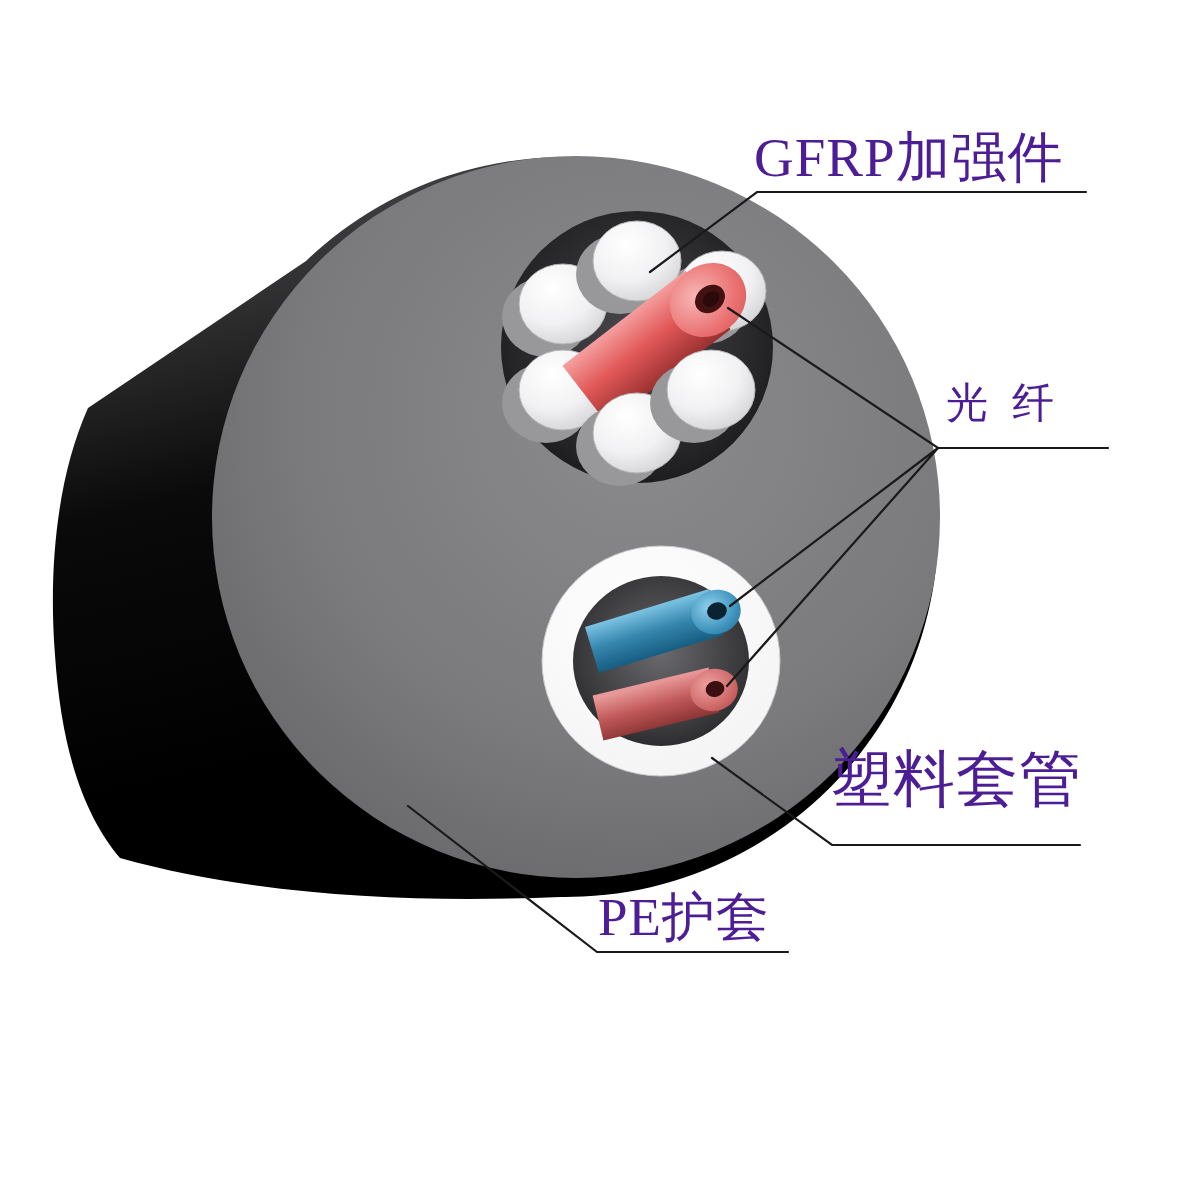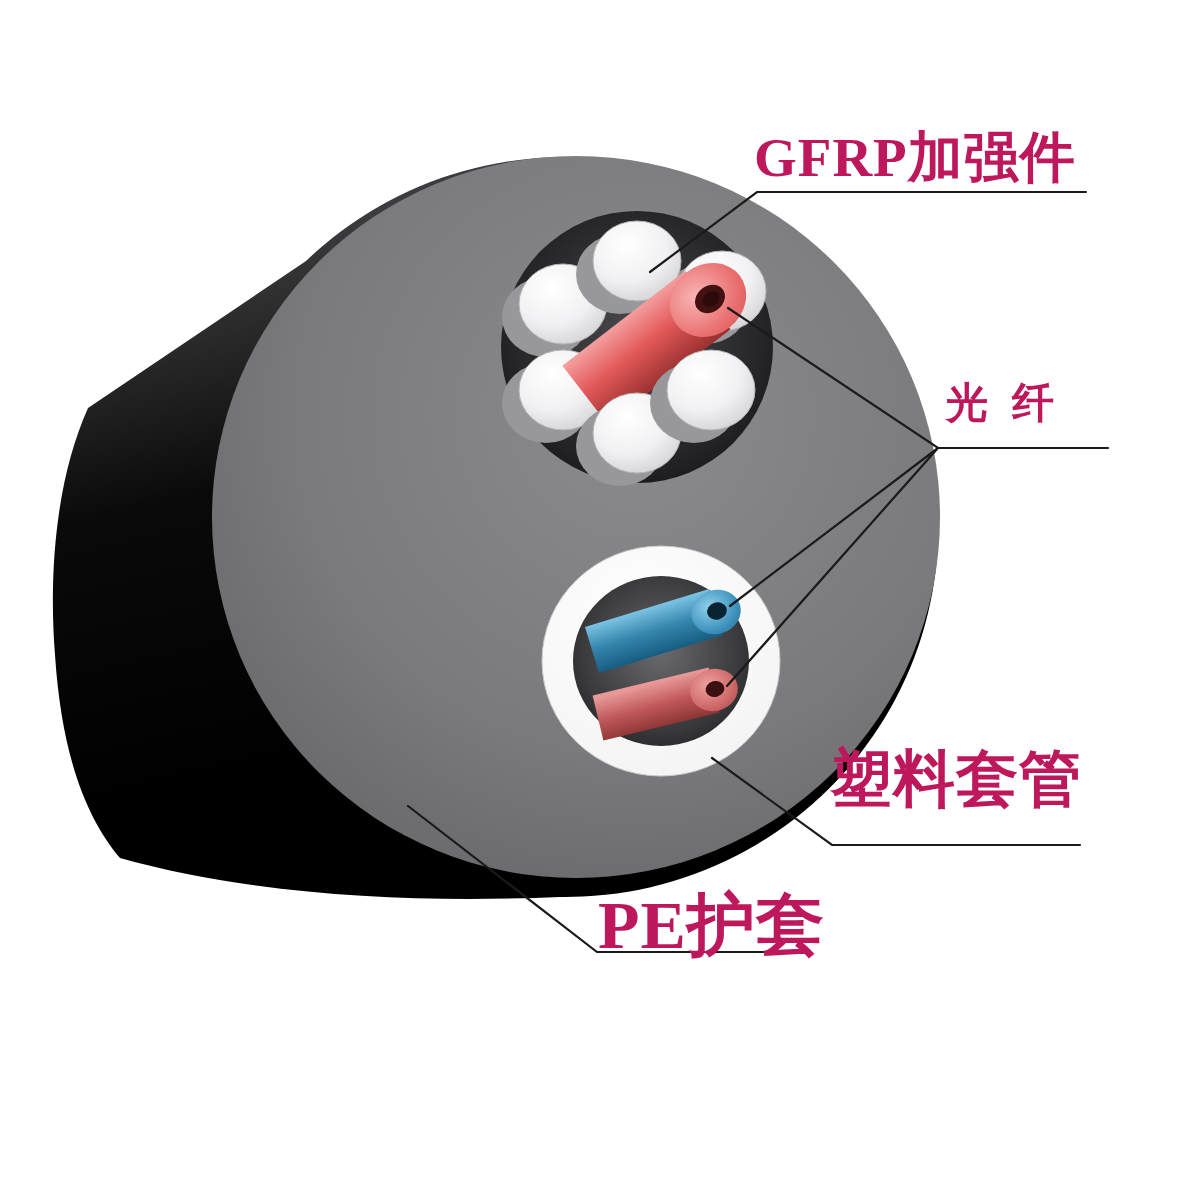--- a/index.html
+++ b/index.html
@@ -7,30 +7,30 @@
     position: relative;
     width: 1180px;
     height: 1180px;
     background: #ffffff;
     overflow: hidden;
     font-family: "Liberation Serif", "DejaVu Serif", serif;
   }
   .stage svg { position: absolute; left: 0; top: 0; }
   .label {
     position: absolute;
-    color: #be185d;
+    color: #4c1d95;
     white-space: pre;
     letter-spacing: 1px;
     line-height: 1.1;
-    font-weight: 700;
+    font-weight: 400;
   }
   .label-gfrp   { left: 754px; top: 128px; font-size: 55px; }
   .label-fiber  { left: 946px; top: 380px; font-size: 42px; }
   .label-sleeve { left: 830px; top: 745px; font-size: 62px; }
-  .label-jacket { left: 598px; top: 888px; font-size: 68px; }
+  .label-jacket { left: 598px; top: 888px; font-size: 53px; }
 </style>
 </head>
 <body>
 
 <div class="stage">
 
   <svg width="1180" height="1180" viewBox="0 0 1180 1180">
     <defs>
       <linearGradient id="bodyGrad" x1="200" y1="250" x2="320" y2="760" gradientUnits="userSpaceOnUse">
         <stop offset="0" stop-color="#3c3c3e"></stop>

